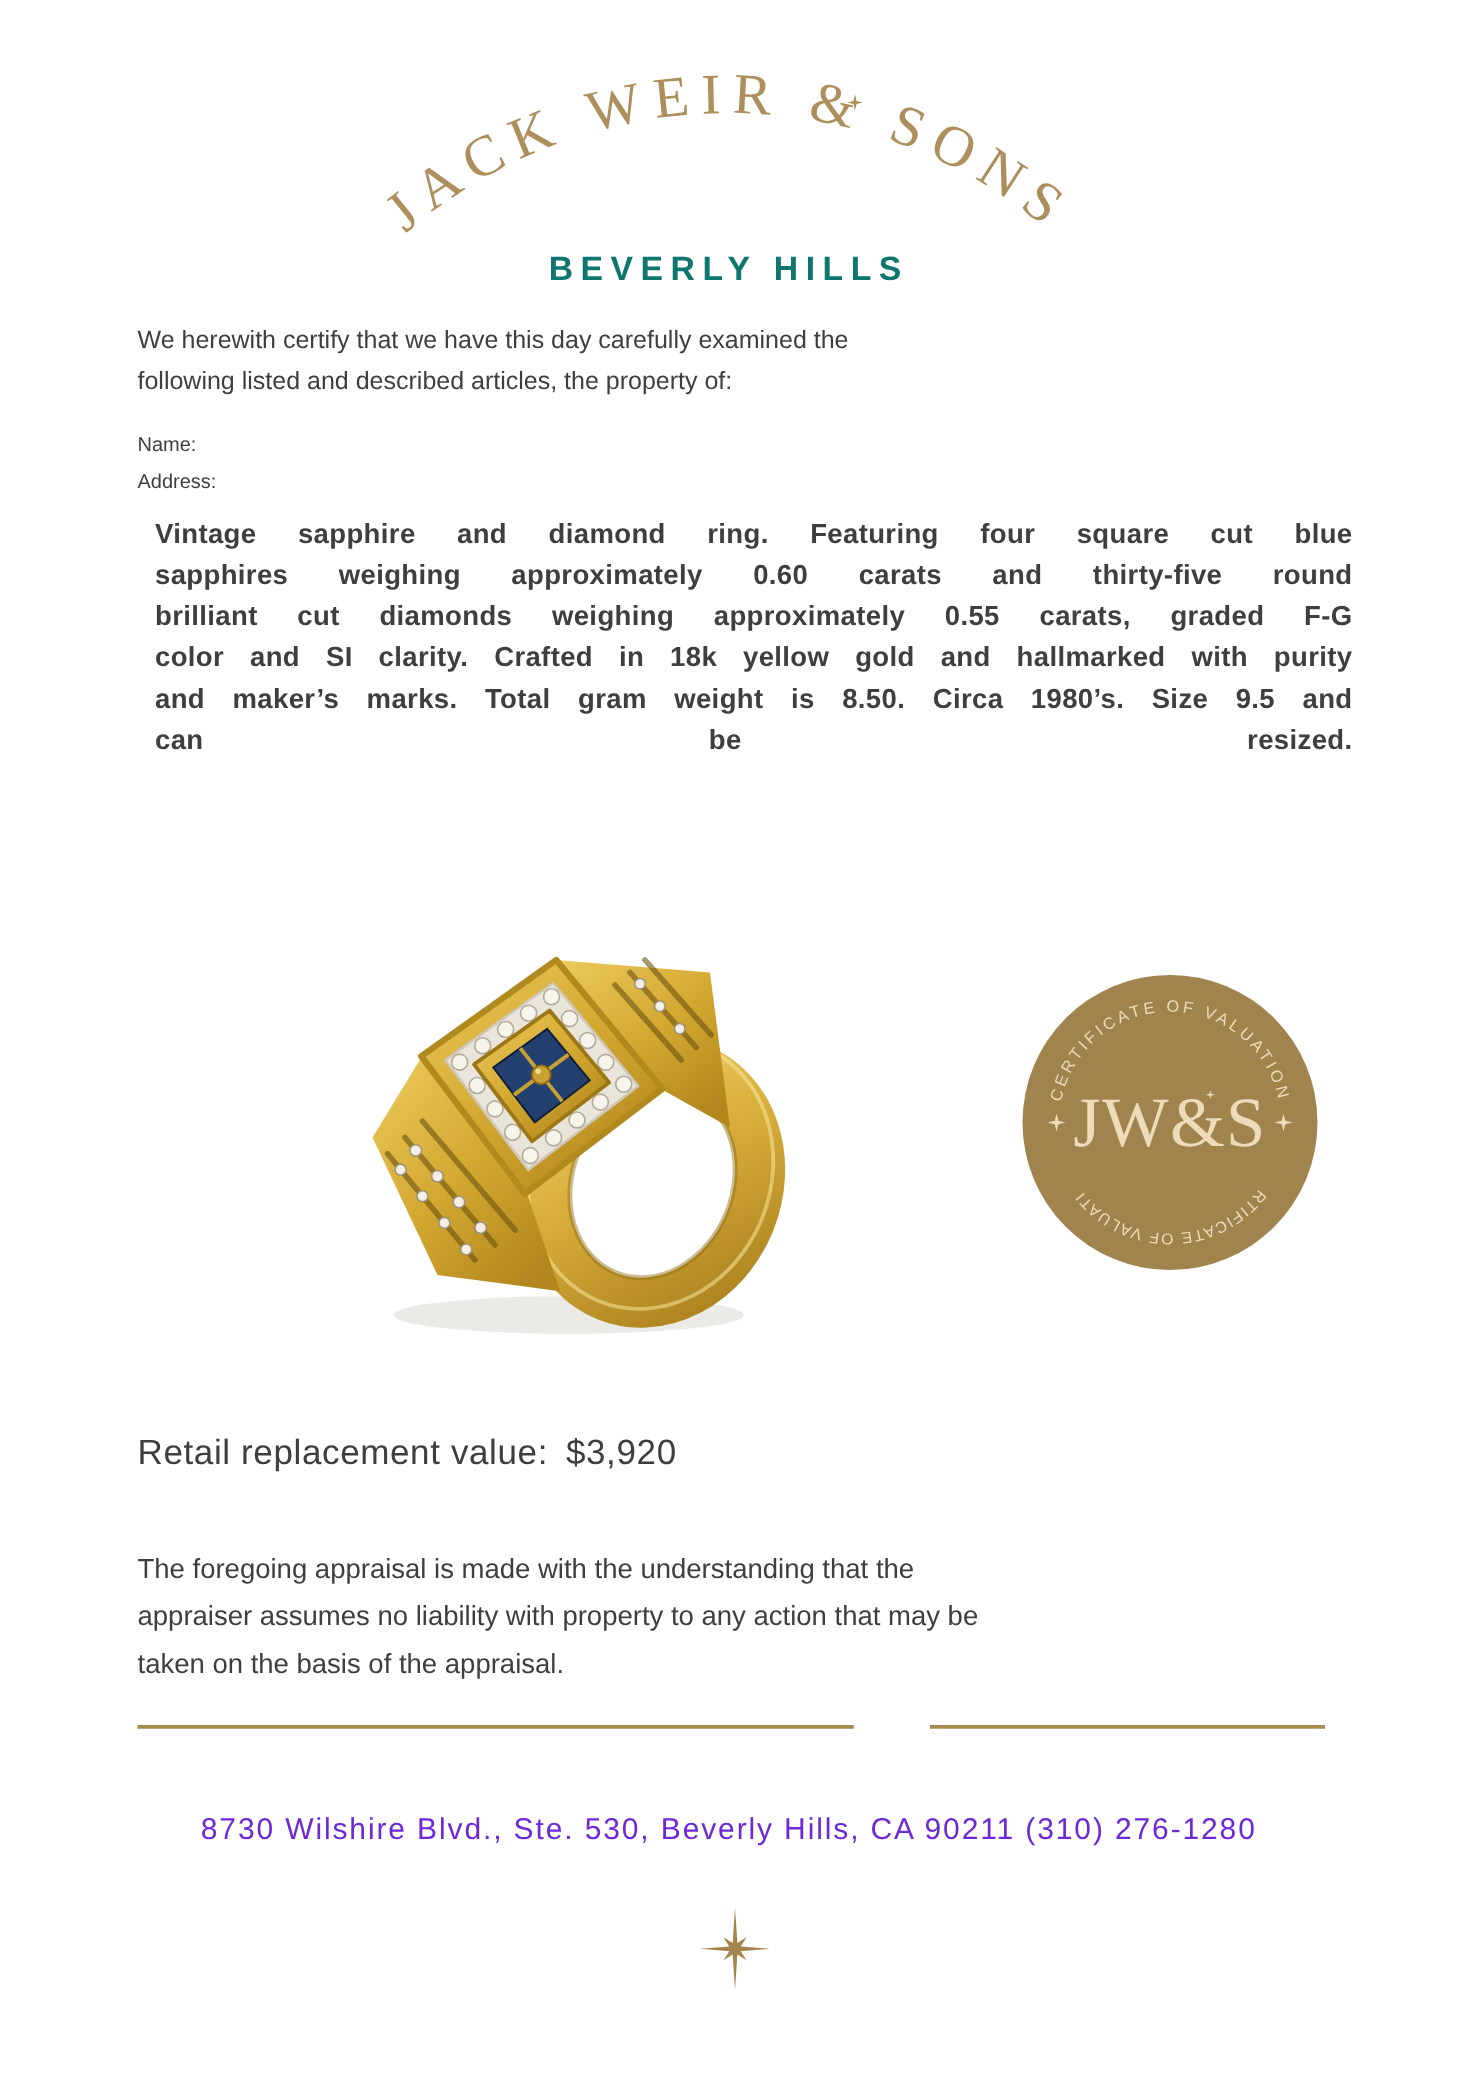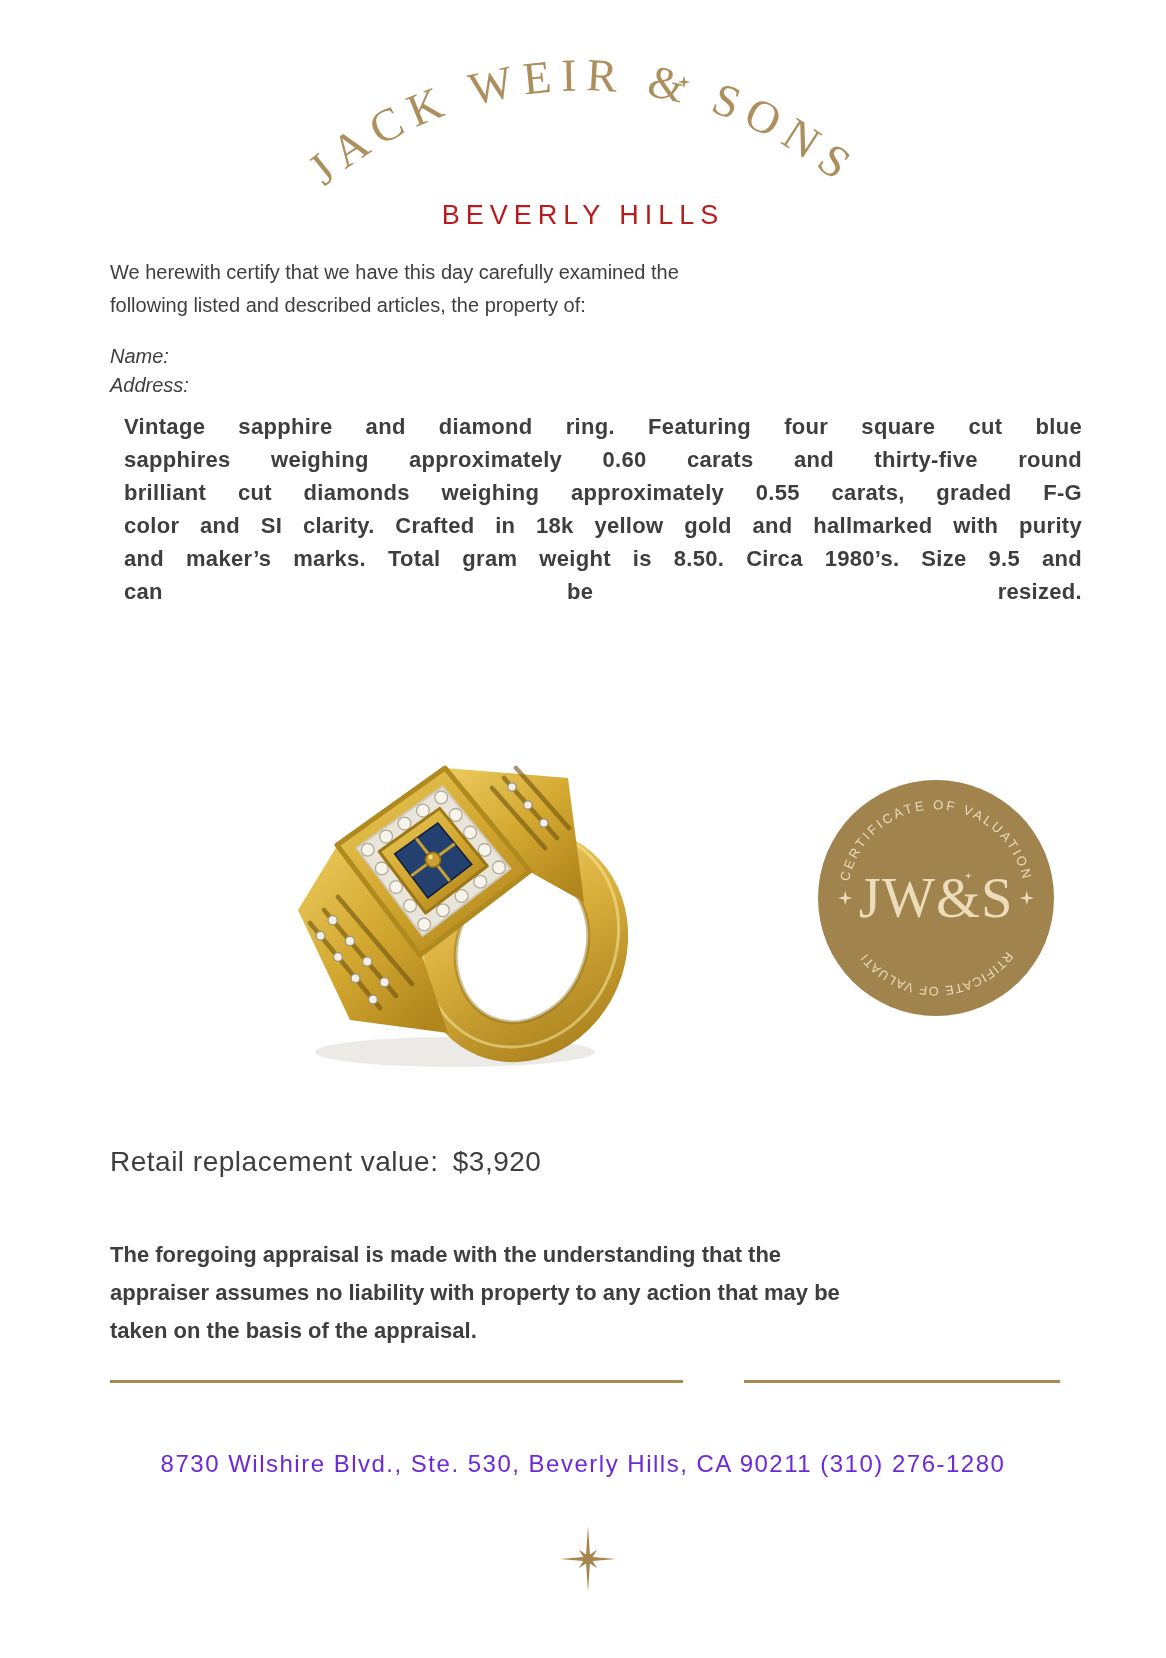--- a/index.html
+++ b/index.html
@@ -2,36 +2,36 @@
 <html><head>
 <meta charset="utf-8">
 <style>
   html,body{margin:0;padding:0;background:#ffffff;}
   .page{position:relative;width:1166px;height:1658px;background:#fff;overflow:hidden;
         font-family:"Liberation Sans",sans-serif;color:#3e3e3e;}
   .abs{position:absolute;}
   
   .brand-arc{left:273px;top:52px;width:620px;height:165px;}
   .brand-city{left:0;top:200px;width:1166px;text-align:center;
-      font-size:27px;letter-spacing:6px;color:#b91c1c;font-weight:400;}
+      font-size:27px;letter-spacing:6px;color:#0f766e;font-weight:700;}
   
   .intro{left:110px;top:256px;font-size:20px;line-height:33px;font-weight:300;}
-  .owner{left:110px;top:342px;font-size:20px;line-height:29px;font-weight:300;font-style:italic;}
+  .owner{left:110px;top:342px;font-size:16px;line-height:29px;font-weight:300;}
   
   .desc{left:124px;top:410px;width:958px;font-size:22px;line-height:33px;
         letter-spacing:0.3px;font-weight:700;}
   .jline{text-align:justify;text-align-last:justify;text-justify:inter-word;}
   .jline-last{text-align:left;}
   
   .ring{left:250px;top:688px;width:390px;height:390px;}
   .seal{left:817px;top:779px;width:238px;height:238px;}
   
   .value{left:110px;top:1146px;font-size:28px;letter-spacing:0.5px;font-weight:300;}
   .value .amt{margin-left:6px;}
-  .disclaimer{left:110px;top:1236px;font-size:22px;line-height:38px;font-weight:700;}
+  .disclaimer{left:110px;top:1236px;font-size:22px;line-height:38px;font-weight:400;}
   
   .sig{height:3px;background:#a68b50;top:1380px;}
   .sig-left{left:110px;width:573px;}
   .sig-right{left:744px;width:316px;}
   
   .footer{left:0;top:1450px;width:1166px;text-align:center;color:#6d28d9;
           font-size:24px;letter-spacing:1.5px;font-weight:300;}
   .star{left:558px;top:1524px;width:60px;height:70px;}
 </style>
 </head>

